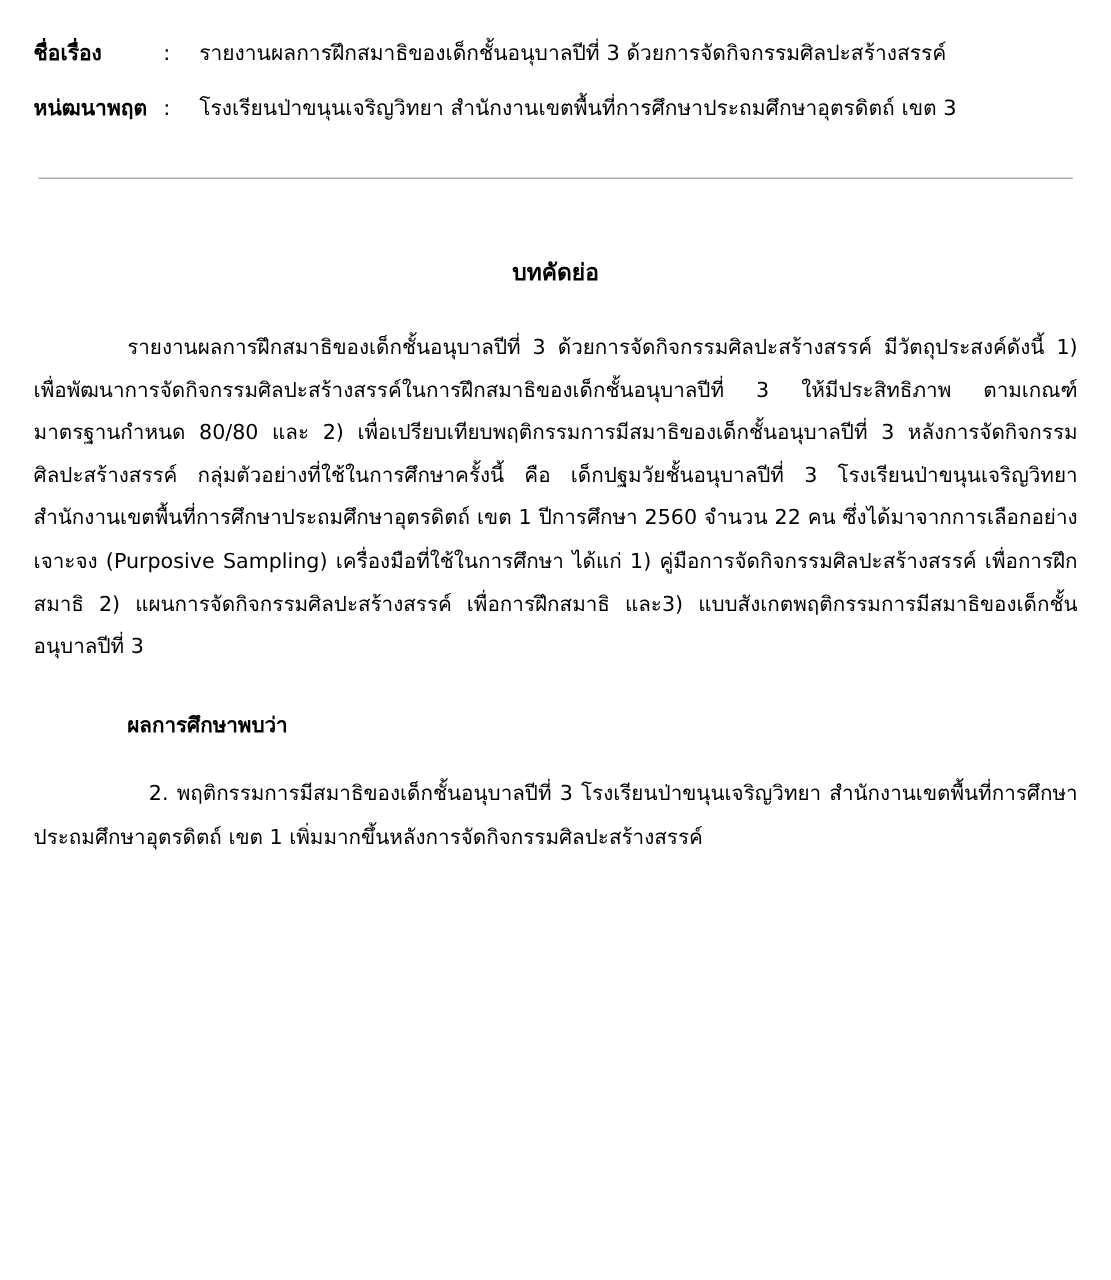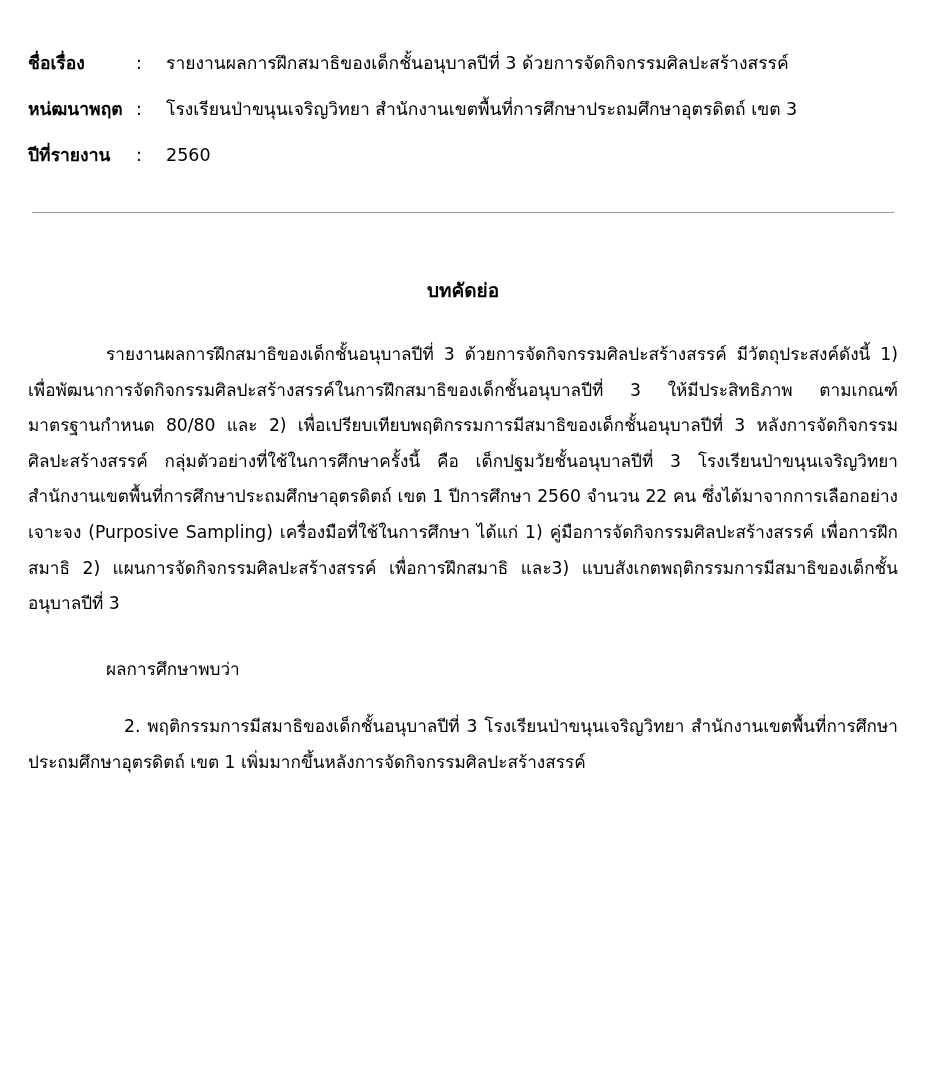--- a/index.html
+++ b/index.html
@@ -12,21 +12,21 @@
     height: 1067px;
     font-family: "DejaVu Sans", "Liberation Sans", sans-serif;
     color: #000000;
     overflow: hidden;
   }
   .page {
     position: relative;
     width: 926px;
     height: 1067px;
     box-sizing: border-box;
-    padding: 52px 28px 0 28px;
+    padding: 34px 28px 0 28px;
   }
 
   
   .meta {
     width: 100%;
     border-collapse: collapse;
   }
   .meta tr { height: 46px; }
   .meta td {
     vertical-align: top;
@@ -69,21 +69,21 @@
     text-justify: inter-word;
     margin: 0;
   }
   .para.first {
     margin-top: 32px;
     text-indent: 78px;
   }
 
   .section-heading {
     font-size: 17.2px;
-    font-weight: normal;
+    font-weight: bold;
     margin-top: 34px;
     margin-left: 78px;
     line-height: 1.6;
   }
 
   .para.result {
     margin-top: 22px;
     text-indent: 96px;
   }
   .para.result2 {
@@ -101,25 +101,20 @@
       <tr>
         <td class="label">ชื่อเรื่อง</td>
         <td class="colon">:</td>
         <td class="value">รายงานผลการฝึกสมาธิของเด็กชั้นอนุบาลปีที่ 3 ด้วยการจัดกิจกรรมศิลปะสร้างสรรค์</td>
       </tr>
       <tr>
         <td class="label">หน่ฒนาพฤต</td>
         <td class="colon">:</td>
         <td class="value">โรงเรียนป่าขนุนเจริญวิทยา สำนักงานเขตพื้นที่การศึกษาประถมศึกษาอุตรดิตถ์ เขต 3</td>
       </tr>
-      <tr>
-        <td class="label">ปีที่รายงาน</td>
-        <td class="colon">:</td>
-        <td class="value">2560</td>
-      </tr>
     </tbody>
   </table>
 
   <hr class="divider">
 
   <div class="abstract-title">บทคัดย่อ</div>
 
   <p class="para first">รายงานผลการฝึกสมาธิของเด็กชั้นอนุบาลปีที่ 3 ด้วยการจัดกิจกรรมศิลปะสร้างสรรค์ มีวัตถุประสงค์ดังนี้ 1) เพื่อพัฒนาการจัดกิจกรรมศิลปะสร้างสรรค์ในการฝึกสมาธิของเด็กชั้นอนุบาลปีที่ 3 ให้มีประสิทธิภาพ  ตามเกณฑ์มาตรฐานกำหนด  80/80 และ 2)  เพื่อเปรียบเทียบพฤติกรรมการมีสมาธิของเด็กชั้นอนุบาลปีที่ 3 หลังการจัดกิจกรรมศิลปะสร้างสรรค์   กลุ่มตัวอย่างที่ใช้ในการศึกษาครั้งนี้ คือ เด็กปฐมวัยชั้นอนุบาลปีที่ 3   โรงเรียนป่าขนุนเจริญวิทยา สำนักงานเขตพื้นที่การศึกษาประถมศึกษาอุตรดิตถ์ เขต 1 ปีการศึกษา 2560 จำนวน 22 คน ซึ่งได้มาจากการเลือกอย่างเจาะจง    (Purposive Sampling)  เครื่องมือที่ใช้ในการศึกษา ได้แก่ 1) คู่มือการจัดกิจกรรมศิลปะสร้างสรรค์ เพื่อการฝึกสมาธิ 2)  แผนการจัดกิจกรรมศิลปะสร้างสรรค์ เพื่อการฝึกสมาธิ และ3)  แบบสังเกตพฤติกรรมการมีสมาธิของเด็กชั้นอนุบาลปีที่ 3</p>
 
   <div class="section-heading">ผลการศึกษาพบว่า</div>

